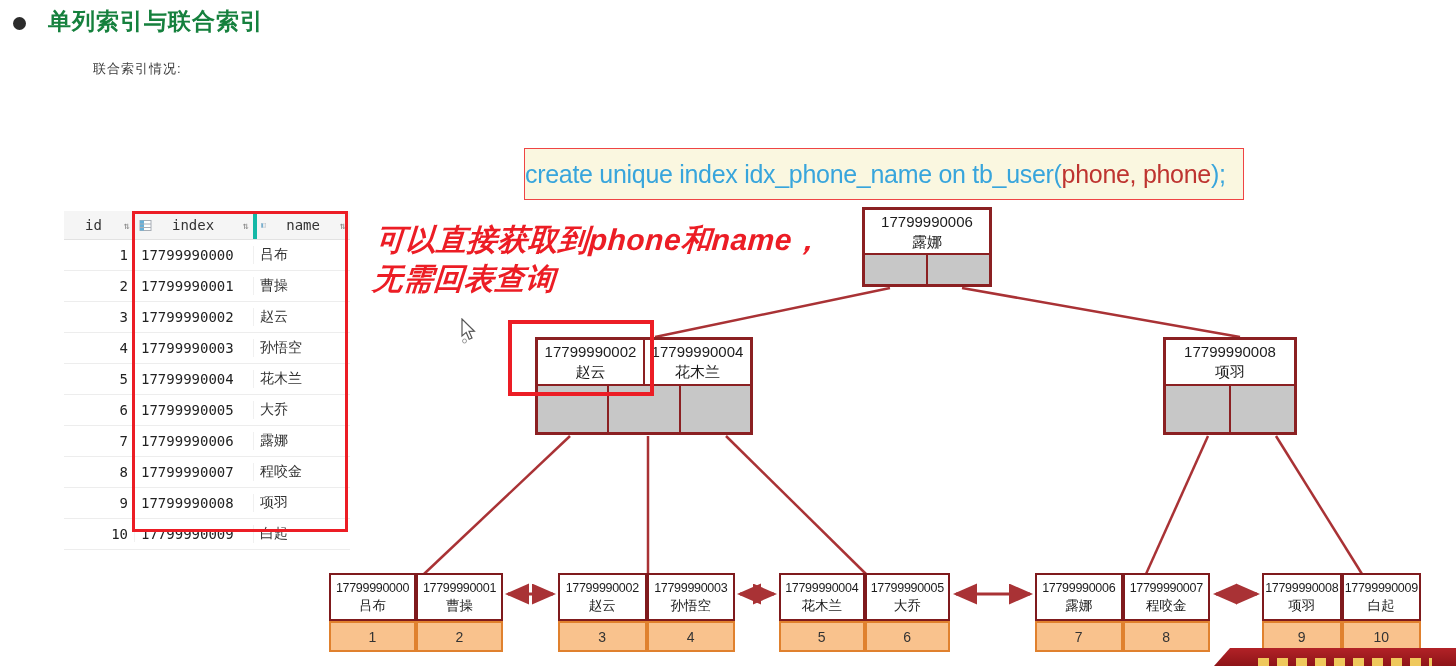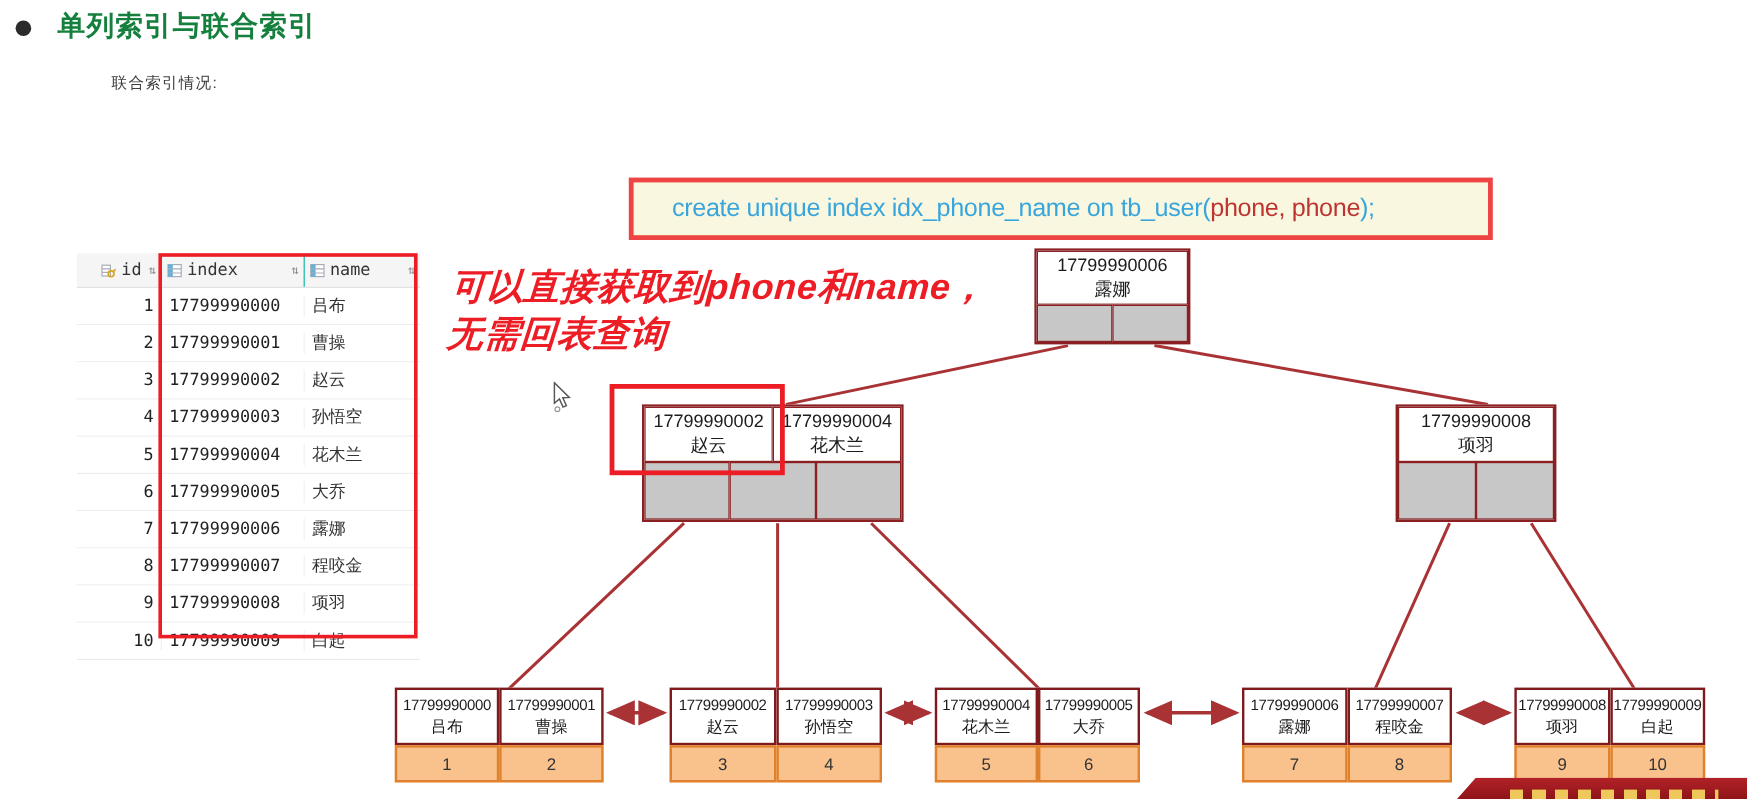--- a/index.html
+++ b/index.html
@@ -10,36 +10,36 @@
     color:#222;
   }
   
   .bullet{position:absolute;left:13px;top:17px;width:13px;height:13px;border-radius:50%;background:#2b2b2b;}
   .page-title{position:absolute;left:48px;top:6px;font-size:23px;font-weight:600;color:#15803d;letter-spacing:1px;}
   .page-subtitle{position:absolute;left:48px;top:60px;font-size:13px;color:#3d3d3d;letter-spacing:1px;margin-left:45px;}
 
   
   .sql-box{
     position:absolute;left:524px;top:148px;width:720px;height:52px;
-    background:#FAF7E0;border:4px solid #ef4444;box-sizing:border-box;
-    display:flex;align-items:center;padding-left:32px;
-    font-size:21px;letter-spacing:-0.3px;white-space:pre;
+    background:#FAF7E0;border:1px solid #ef4444;box-sizing:border-box;
+    display:flex;align-items:center;padding-left:0;
+    font-size:25px;letter-spacing:-0.3px;white-space:pre;
   }
   .sql-blue{color:#38A5DC;}
   .sql-red{color:#BE3430;}
 
   
   .dg-table{position:absolute;left:64px;top:211px;width:286px;font-family:"DejaVu Sans Mono","Liberation Mono",monospace;font-size:14px;}
   .dg-head{display:flex;height:28px;background:#f5f5f5;border-bottom:1px solid #e2e2e2;}
-  .dg-th{display:flex;align-items:center;gap:4px;box-sizing:border-box;padding:0 4px;color:#333;}
+  .dg-th{display:flex;align-items:center;gap:20px;box-sizing:border-box;padding:0 4px;color:#333;}
   .dg-th .sort{margin-left:auto;font-size:10px;color:#8a8a8a;}
   .th-id{width:70px;justify-content:flex-end;}
   .th-id .sort{margin-left:2px;}
   .th-phone{width:119px;border-left:1px solid #e2e2e2;}
-  .th-name{width:97px;border-left:1px solid #14b8a6;}
+  .th-name{width:97px;border-left:4px solid #14b8a6;}
   .trow{display:flex;height:30px;align-items:center;border-bottom:1px solid #ededed;background:#fff;}
   .td{box-sizing:border-box;padding:0 6px;}
   .td-id{width:70px;text-align:right;color:#222;}
   .td-phone{width:119px;border-left:1px solid #f0f0f0;color:#222;}
   .td-name{width:97px;border-left:1px solid #f0f0f0;font-family:"Liberation Sans","DejaVu Sans",sans-serif;color:#333;}
   .table-red-box{position:absolute;left:132px;top:211px;width:216px;height:321px;border:3px solid #EC1D25;box-sizing:border-box;pointer-events:none;}
 
   
   .annotation{position:absolute;left:374px;top:220px;color:#EC1D25;font-weight:bold;font-style:italic;font-size:30px;line-height:39px;transform:skewX(-4deg);letter-spacing:0.5px;}
 

